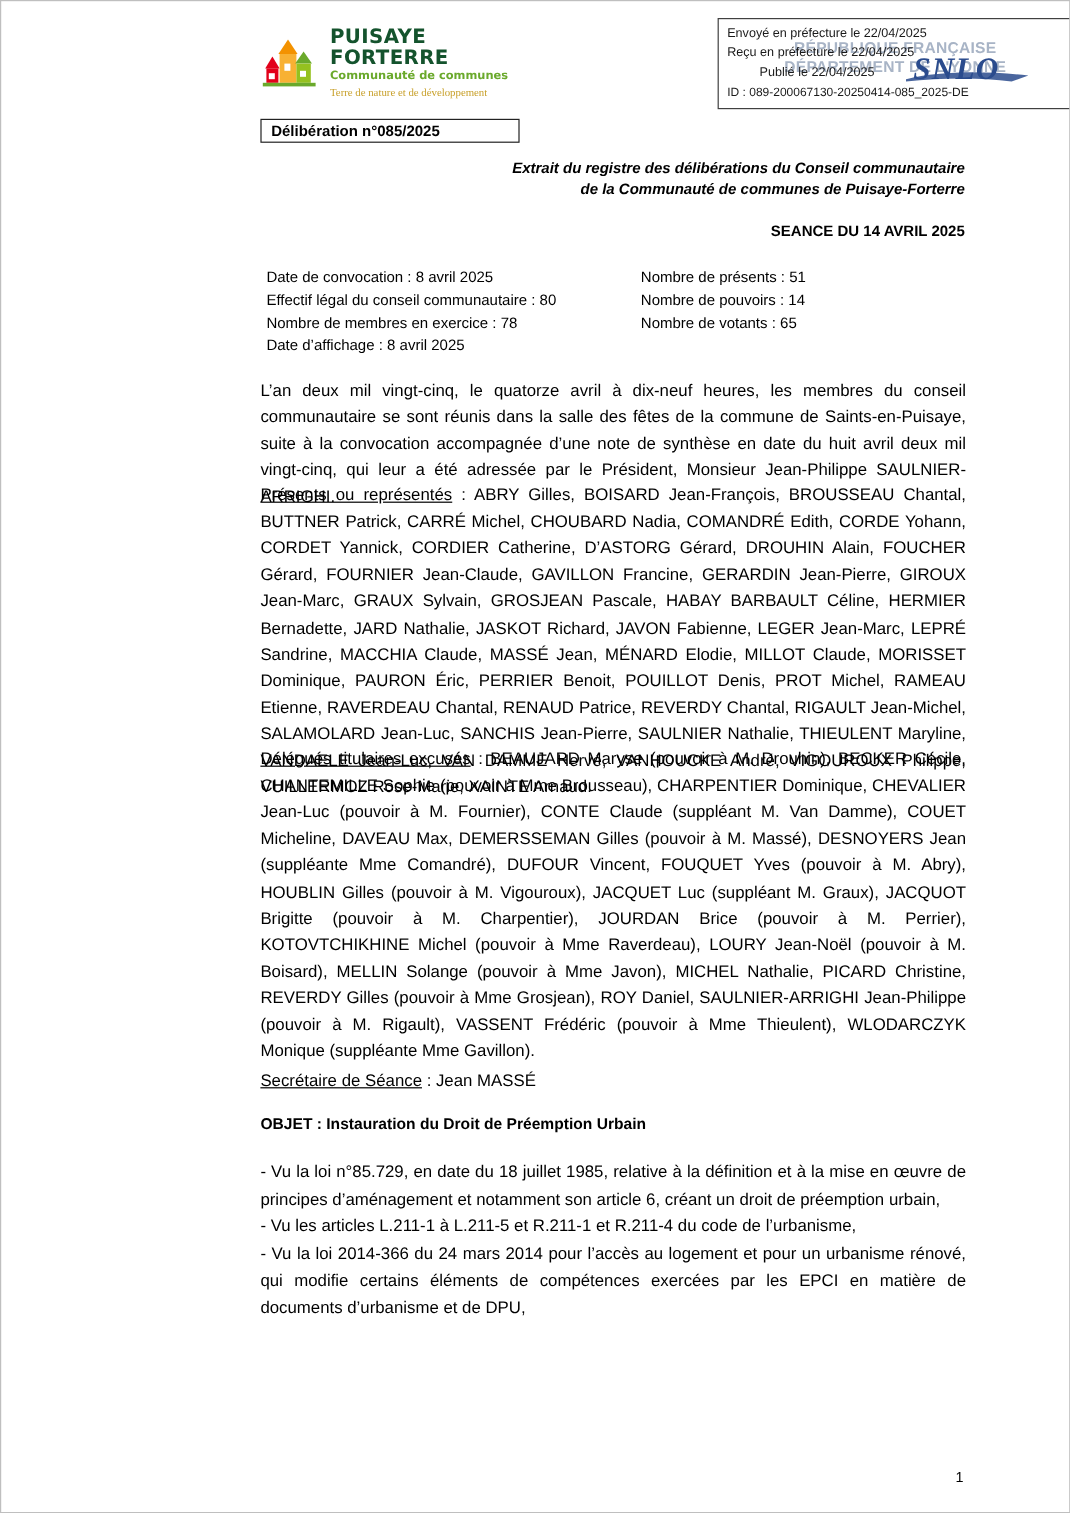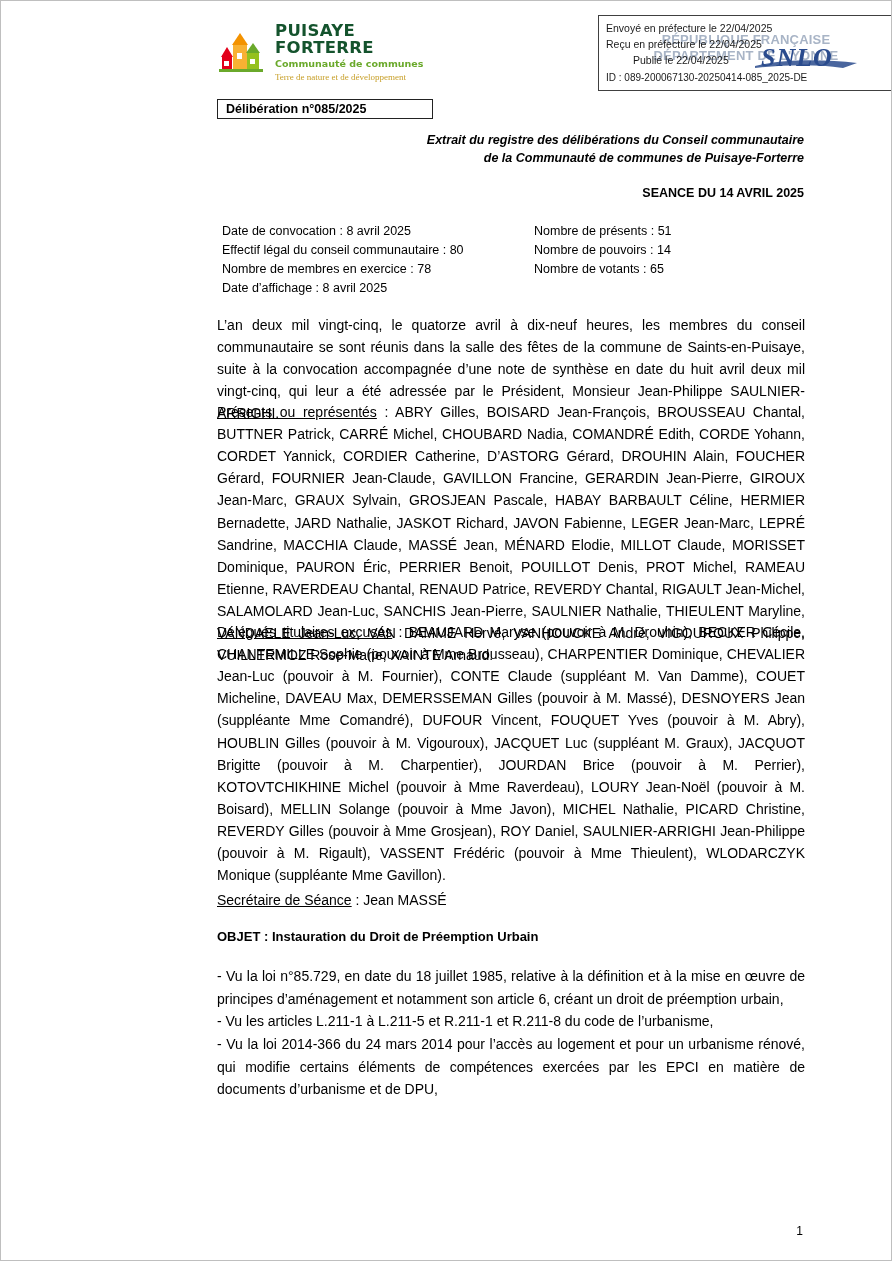--- a/index.html
+++ b/index.html
@@ -287,18 +287,18 @@
 
   <div class="para p-excuses"><span class="u">Délégués titulaires excusés</span><span> : BEAUJARD Maryse (pouvoir à M. Drouhin), BECKER Cécile, CHANTEMILLE Sophie (pouvoir à Mme Brousseau), CHARPENTIER Dominique, CHEVALIER Jean-Luc (pouvoir à M. Fournier), CONTE Claude (suppléant M. Van Damme), COUET Micheline, DAVEAU Max, DEMERSSEMAN Gilles (pouvoir à M. Massé), DESNOYERS Jean (suppléante Mme Comandré), DUFOUR Vincent, FOUQUET Yves (pouvoir à M. Abry), HOUBLIN Gilles (pouvoir à M. Vigouroux), JACQUET Luc (suppléant M. Graux), JACQUOT Brigitte (pouvoir à M. Charpentier), JOURDAN Brice (pouvoir à M. Perrier), KOTOVTCHIKHINE Michel (pouvoir à Mme Raverdeau), LOURY Jean-Noël (pouvoir à M. Boisard), MELLIN Solange (pouvoir à Mme Javon), MICHEL Nathalie, PICARD Christine, REVERDY Gilles (pouvoir à Mme Grosjean), ROY Daniel, SAULNIER-ARRIGHI Jean-Philippe (pouvoir à M. Rigault), VASSENT Frédéric (pouvoir à Mme Thieulent), WLODARCZYK Monique (suppléante Mme Gavillon).</span></div>
 
 
   <div class="para p-secretaire"><span class="u">Secrétaire de Séance</span><span> : Jean MASSÉ</span></div>
 
   <div class="para p-objet">OBJET : Instauration du Droit de Préemption Urbain</div>
 
   <div class="para p-vus">
     <div>- Vu la loi n°85.729, en date du 18 juillet 1985, relative à la définition et à la mise en œuvre de principes d’aménagement et notamment son article 6, créant un droit de préemption urbain,</div>
-    <div>- Vu les articles L.211-1 à L.211-5 et R.211-1 et R.211-8 du code de l’urbanisme,</div>
+    <div>- Vu les articles L.211-1 à L.211-5 et R.211-1 et R.211-4 du code de l’urbanisme,</div>
     <div>- Vu la loi 2014-366 du 24 mars 2014 pour l’accès au logement et pour un urbanisme rénové, qui modifie certains éléments de compétences exercées par les EPCI en matière de documents d’urbanisme et de DPU,</div>
   </div>
 
   <div class="page-num">1</div>
 </div>
 
 </body></html>

